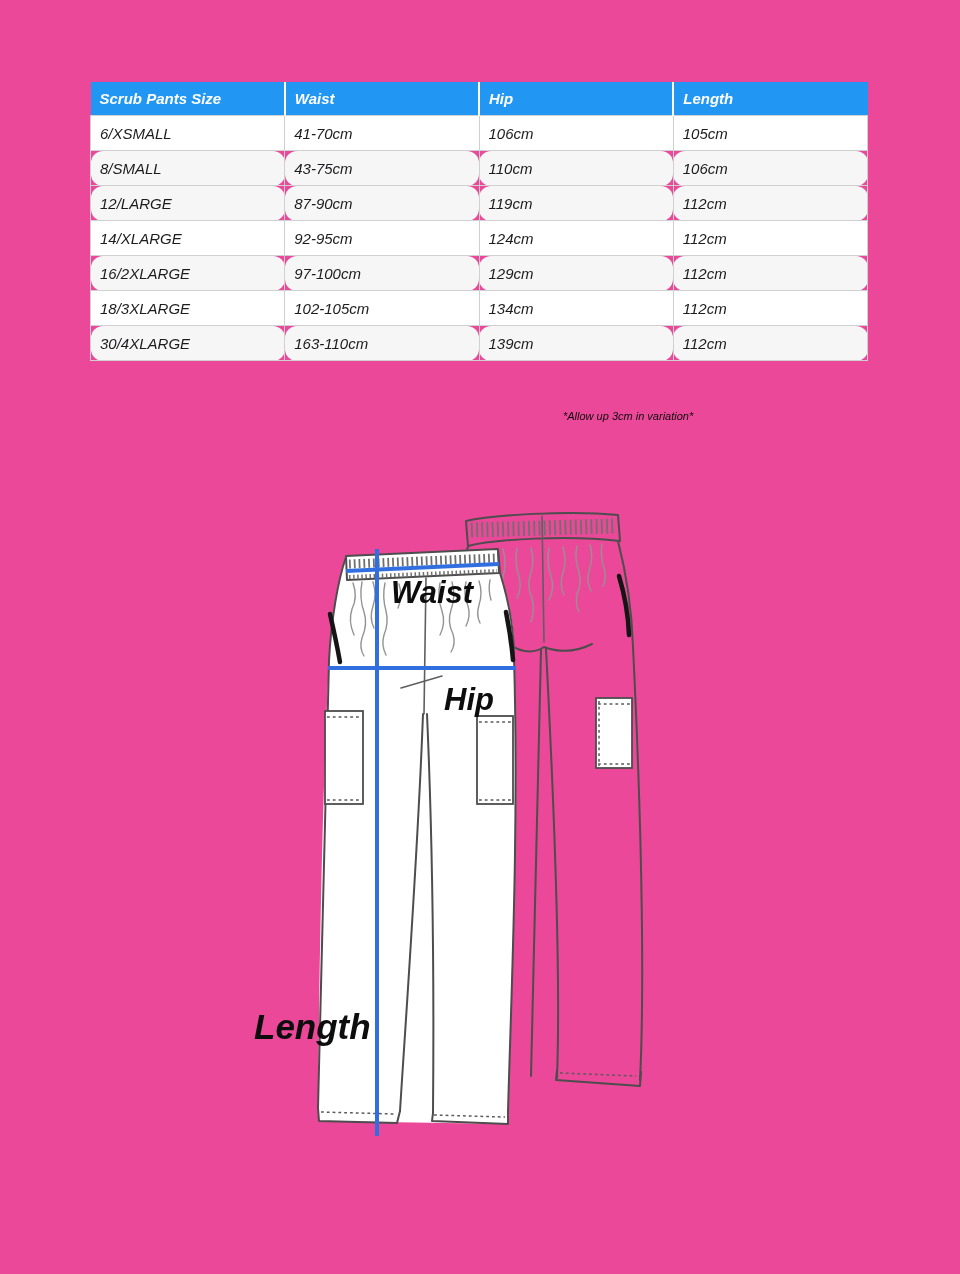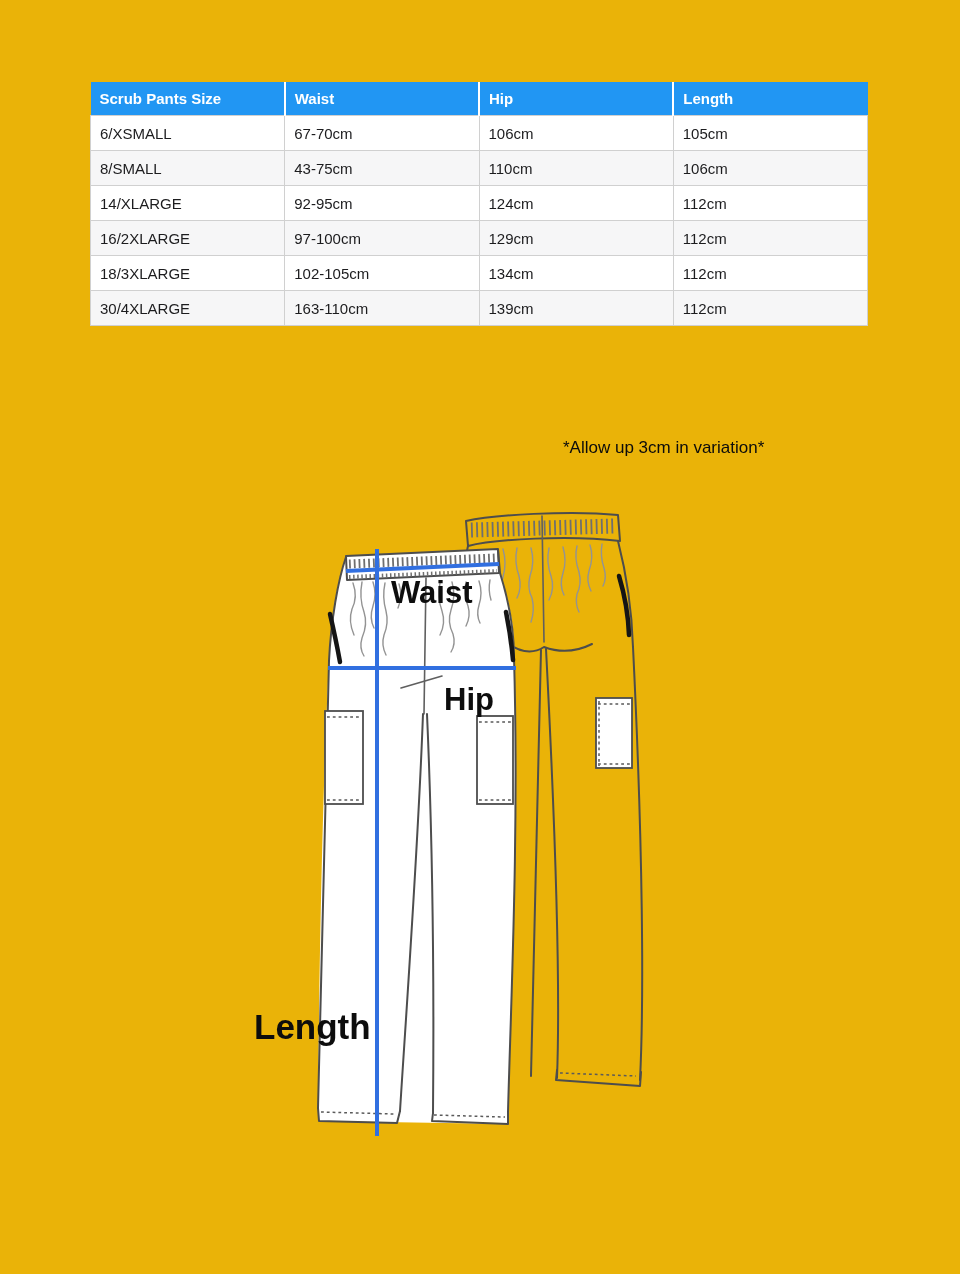--- a/index.html
+++ b/index.html
@@ -1,31 +1,31 @@
 <!DOCTYPE html>
 <html style="--header-bg: #2196f3; --header-text: #ffffff; --measure-blue: #316fe0; --line-dark: #4d4d4d; --row-alt: #f6f6f7; --border: #d0d0d0; --text: #1c1c1e;"><head>
 <meta charset="utf-8">
 <style>
   :root{
     --header-bg:#2196f3; --header-text:#ffffff; --measure-blue:#316fe0;
     --line-dark:#4d4d4d; --row-alt:#f6f6f7; --border:#d0d0d0; --text:#1c1c1e;
   }
   html,body{margin:0;padding:0;background:#ffffff;}
-  .page{position:relative;width:960px;height:1274px;background:#eab308;
-        font-family:"Liberation Sans",sans-serif;overflow:hidden;}
+  .page{position:relative;width:960px;height:1274px;background:#ec4899;
+        font-family:"Liberation Sans",sans-serif;overflow:hidden;font-style:italic;}
   table.size-table{position:absolute;left:90px;top:82px;width:778px;
         border-collapse:collapse;table-layout:fixed;}
   .size-table th{background:var(--header-bg);color:var(--header-text);
         font-size:15px;font-weight:bold;text-align:left;padding:8px 9px;height:16px;}
   .size-table th + th{border-left:2px solid #ffffff;}
   .size-table td{font-size:15px;color:var(--text);text-align:left;
         padding:8px 9px;height:18px;border:1px solid var(--border);
         vertical-align:middle;background:#ffffff;margin-left:17px;}
-  .size-table tr.alt td{background:var(--row-alt);}
-  .note{position:absolute;left:563px;top:438px;font-size:17px;color:#0c0c0c;}
+  .size-table tr.alt td{background:var(--row-alt);border-radius:12px;}
+  .note{position:absolute;left:563px;top:410px;font-size:11px;color:#0c0c0c;}
   svg.diagram{position:absolute;left:240px;top:480px;}
   .ln{fill:none;stroke:var(--line-dark);stroke-width:2;stroke-linecap:round;stroke-linejoin:round;}
   .ln-thin{fill:none;stroke:#5f5f5f;stroke-width:1.6;stroke-linecap:round;}
   .bold-stroke{fill:none;stroke:#151515;stroke-width:4.5;stroke-linecap:round;}
   .sq{fill:none;stroke:#939393;stroke-width:1.4;stroke-linecap:round;}
   .dash{fill:none;stroke:#5a5a5a;stroke-width:1.5;stroke-dasharray:2.8 3;}
   .band-tex{fill:none;stroke:#6f6f6f;}
   .blue{fill:none;stroke:var(--measure-blue);stroke-width:4;stroke-linecap:butt;}
   .fillw{fill:#ffffff;stroke:none;}
   .pocket{fill:#ffffff;stroke:#4d4d4d;stroke-width:1.8;}
@@ -41,29 +41,35 @@
       <tr>
         <th>Scrub Pants Size</th>
         <th>Waist</th>
         <th>Hip</th>
         <th>Length</th>
       </tr>
     </thead>
     <tbody>
       <tr>
         <td>6/XSMALL</td>
-        <td>67-70cm</td>
+        <td>41-70cm</td>
         <td>106cm</td>
         <td>105cm</td>
       </tr>
       <tr class="alt">
         <td>8/SMALL</td>
         <td>43-75cm</td>
         <td>110cm</td>
         <td>106cm</td>
+      </tr>
+      <tr class="alt">
+        <td>12/LARGE</td>
+        <td>87-90cm</td>
+        <td>119cm</td>
+        <td>112cm</td>
       </tr>
       <tr>
         <td>14/XLARGE</td>
         <td>92-95cm</td>
         <td>124cm</td>
         <td>112cm</td>
       </tr>
       <tr class="alt">
         <td>16/2XLARGE</td>
         <td>97-100cm</td>

